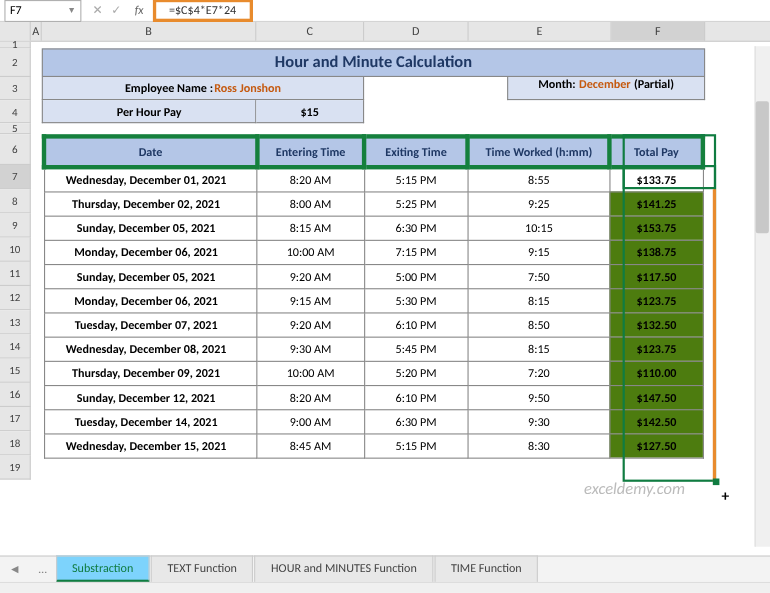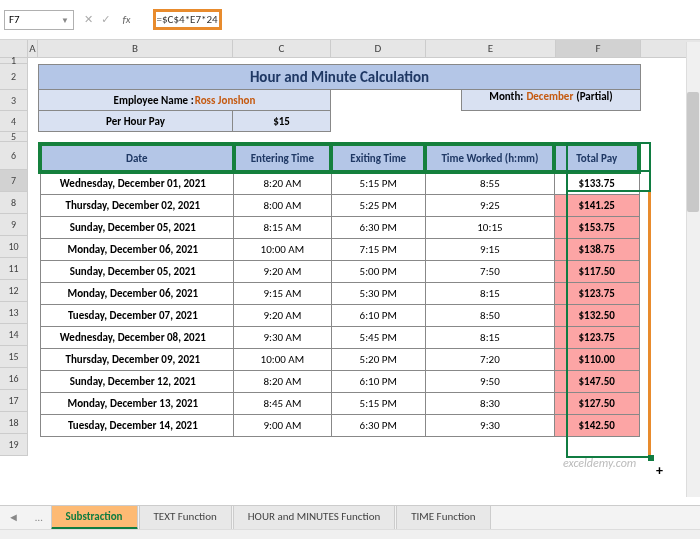--- a/index.html
+++ b/index.html
@@ -1,22 +1,22 @@
 <!DOCTYPE html>
 <html><head>
 <meta charset="utf-8">
 <style>
 *{box-sizing:border-box;margin:0;padding:0;font-family:Calibri,Arial,sans-serif}
 body{background:#fff;width:700px;height:539px;overflow:hidden;position:relative;font-size:12px}
-.namebox-row{display:flex;align-items:center;height:40px;border-bottom:1px solid #d4d4d4;background:#fff}
+.namebox-row{display:flex;align-items:center;height:20px;border-bottom:1px solid #d4d4d4;background:#fff}
 .namebox{width:70px;height:20px;border:1px solid #b0b0b0;margin:2px 4px;display:flex;align-items:center;padding:0 4px;font-size:11px;background:#fff}
 .namebox-dd{color:#888;font-size:8px;margin-left:auto}
 .fx-icons{display:flex;gap:8px;padding:0 6px;color:#aaa;font-size:11px}
 .fx-label{font-style:italic;color:#666;padding:0 6px;font-size:11px}
-.formula-box{border:3px solid #e88b2d;padding:1px 1px;font-size:11px;margin-left:16px;color:#333}
+.formula-box{border:3px solid #e88b2d;padding:1px 12px;font-size:11px;margin-left:2px;color:#333}
 .grid{display:flex;flex-direction:column}
 .col-headers{display:flex;height:18px;background:#e6e6e6;border-bottom:1px solid #ccc}
 .corner{width:28px;border-right:1px solid #ccc;background:#e6e6e6}
 .ch{border-right:1px solid #ccc;text-align:center;font-size:11px;color:#444;line-height:18px}
 .ch.active{background:#d2d2d2}
 .cA{width:10px}.cB{width:195px}.cC{width:98px}.cD{width:95px}.cE{width:130px}
 .rowwrap{display:flex}
 .rh{width:28px;background:#e6e6e6;border-right:1px solid #ccc;border-bottom:1px solid #ccc;text-align:center;font-size:10px;color:#444;display:flex;align-items:center;justify-content:center}
 .rh.active{background:#d2d2d2}
 .content{position:relative}
@@ -24,31 +24,31 @@
 .emp-bar{position:absolute;left:10px;top:32px;width:293px;height:21px;background:#d9e1f2;border:1px solid #888;border-top:none;display:flex;align-items:center;justify-content:center;font-size:11px;font-weight:bold}
 .emp-bar .v{color:#c55a11;margin-left:1px}
 .month-bar{position:absolute;left:433px;top:32px;width:180px;height:21px;background:#d9e1f2;border:1px solid #888;border-top:none;display:flex;align-items:flex-start;justify-content:center;font-size:11px;font-weight:bold}
 .month-bar .v{color:#c55a11;margin:0 3px}
 .pay-label{position:absolute;left:10px;top:53px;width:195px;height:21px;background:#d9e1f2;border:1px solid #888;border-top:none;display:flex;align-items:center;justify-content:center;font-size:11px;font-weight:bold}
 .pay-val{position:absolute;left:205px;top:53px;width:98px;height:21px;background:#d9e1f2;border:1px solid #888;border-top:none;border-left:none;display:flex;align-items:center;justify-content:center;font-size:11px;font-weight:bold}
 .tbl{position:absolute;left:10px;top:84px;width:603px;border-collapse:collapse}
 .tbl th{background:#b4c6e7;border:4px solid #15803d;font-size:11px;font-weight:bold;color:#1f3864;height:28px}
 .tbl td{border:1px solid #888;font-size:11px;text-align:center;height:22px;background:#fff}
 .tbl td.date{padding-right:8px;font-weight:bold}
-.tbl td.pay{background:#fca5a5;font-weight:bold}
+.tbl td.pay{background:#4d7c0f;font-weight:bold}
 .sel-col{position:absolute;left:538px;top:84px;width:85px;height:316px;border:2px solid #107c41;pointer-events:none}
 .sel-cell{position:absolute;left:538px;top:112px;width:85px;height:22px;border:2px solid #107c41;background:transparent;pointer-events:none}
 .orange-right{position:absolute;left:620px;top:134px;width:3px;height:266px;background:#e88b2d}
 .fill-handle{position:absolute;left:620px;top:397px;width:6px;height:6px;background:#107c41}
 .cursor-plus{position:absolute;left:628px;top:404px;font-size:14px;color:#000;font-weight:bold}
-.watermark{position:absolute;left:535px;top:398px;font-size:12px;color:#bbb;font-style:italic}
+.watermark{position:absolute;left:503px;top:398px;font-size:15px;color:#bbb;font-style:italic}
 .tabs{position:absolute;bottom:10px;left:0;width:700px;height:24px;background:#f3f3f3;border-top:1px solid #ccc;display:flex;align-items:center;font-size:11px}
 .tab-nav{padding:0 8px;color:#888}
 .tab{padding:4px 14px;border:1px solid #ccc;border-bottom:none;background:#fff;margin-right:1px;color:#444;cursor:pointer}
-.tab.active{background:#fdba74;border-bottom:3px solid #107c41;color:#107c41;font-weight:bold}
+.tab.active{background:#7dd3fc;border-bottom:3px solid #107c41;color:#107c41;font-weight:normal}
 .tab.inactive{background:#e8e8e8}
 .scrollbar{position:absolute;right:0;top:42px;width:14px;height:455px;background:#f0f0f0;border-left:1px solid #ddd}
 .scroll-thumb{position:absolute;right:1px;top:50px;width:12px;height:120px;background:#c8c8c8;border-radius:2px}
 .scrollbar-h{position:absolute;bottom:0;left:0;width:700px;height:10px;background:#f0f0f0;border-top:1px solid #ddd}
 .row-heads{display:flex;flex-direction:column}
 .cF-hdr{width:85px}
 </style>
 </head>
 <body>
 
@@ -187,32 +187,32 @@
               <td class="pay" style="font-weight:bold">$110.00</td>
             </tr>
             <tr>
               <td class="date">Sunday, December 12, 2021</td>
               <td>8:20 AM</td>
               <td>6:10 PM</td>
               <td>9:50</td>
               <td class="pay" style="font-weight:bold">$147.50</td>
             </tr>
             <tr>
-              <td class="date">Monday, December 13, 2021</td>
-              <td>8:45 AM</td>
-              <td>5:15 PM</td>
-              <td>8:30</td>
-              <td class="pay" style="font-weight:bold">$127.50</td>
-            </tr>
-            <tr>
               <td class="date">Tuesday, December 14, 2021</td>
               <td>9:00 AM</td>
               <td>6:30 PM</td>
               <td>9:30</td>
               <td class="pay" style="font-weight:bold">$142.50</td>
+            </tr>
+            <tr>
+              <td class="date">Wednesday, December 15, 2021</td>
+              <td>8:45 AM</td>
+              <td>5:15 PM</td>
+              <td>8:30</td>
+              <td class="pay" style="font-weight:bold">$127.50</td>
             </tr>
           </tbody>
       </table>
 
       <div class="sel-col"></div>
       <div class="sel-cell"></div>
       <div class="orange-right"></div>
       <div class="fill-handle"></div>
       <div class="cursor-plus">+</div>
       <div class="watermark">exceldemy.com</div>

